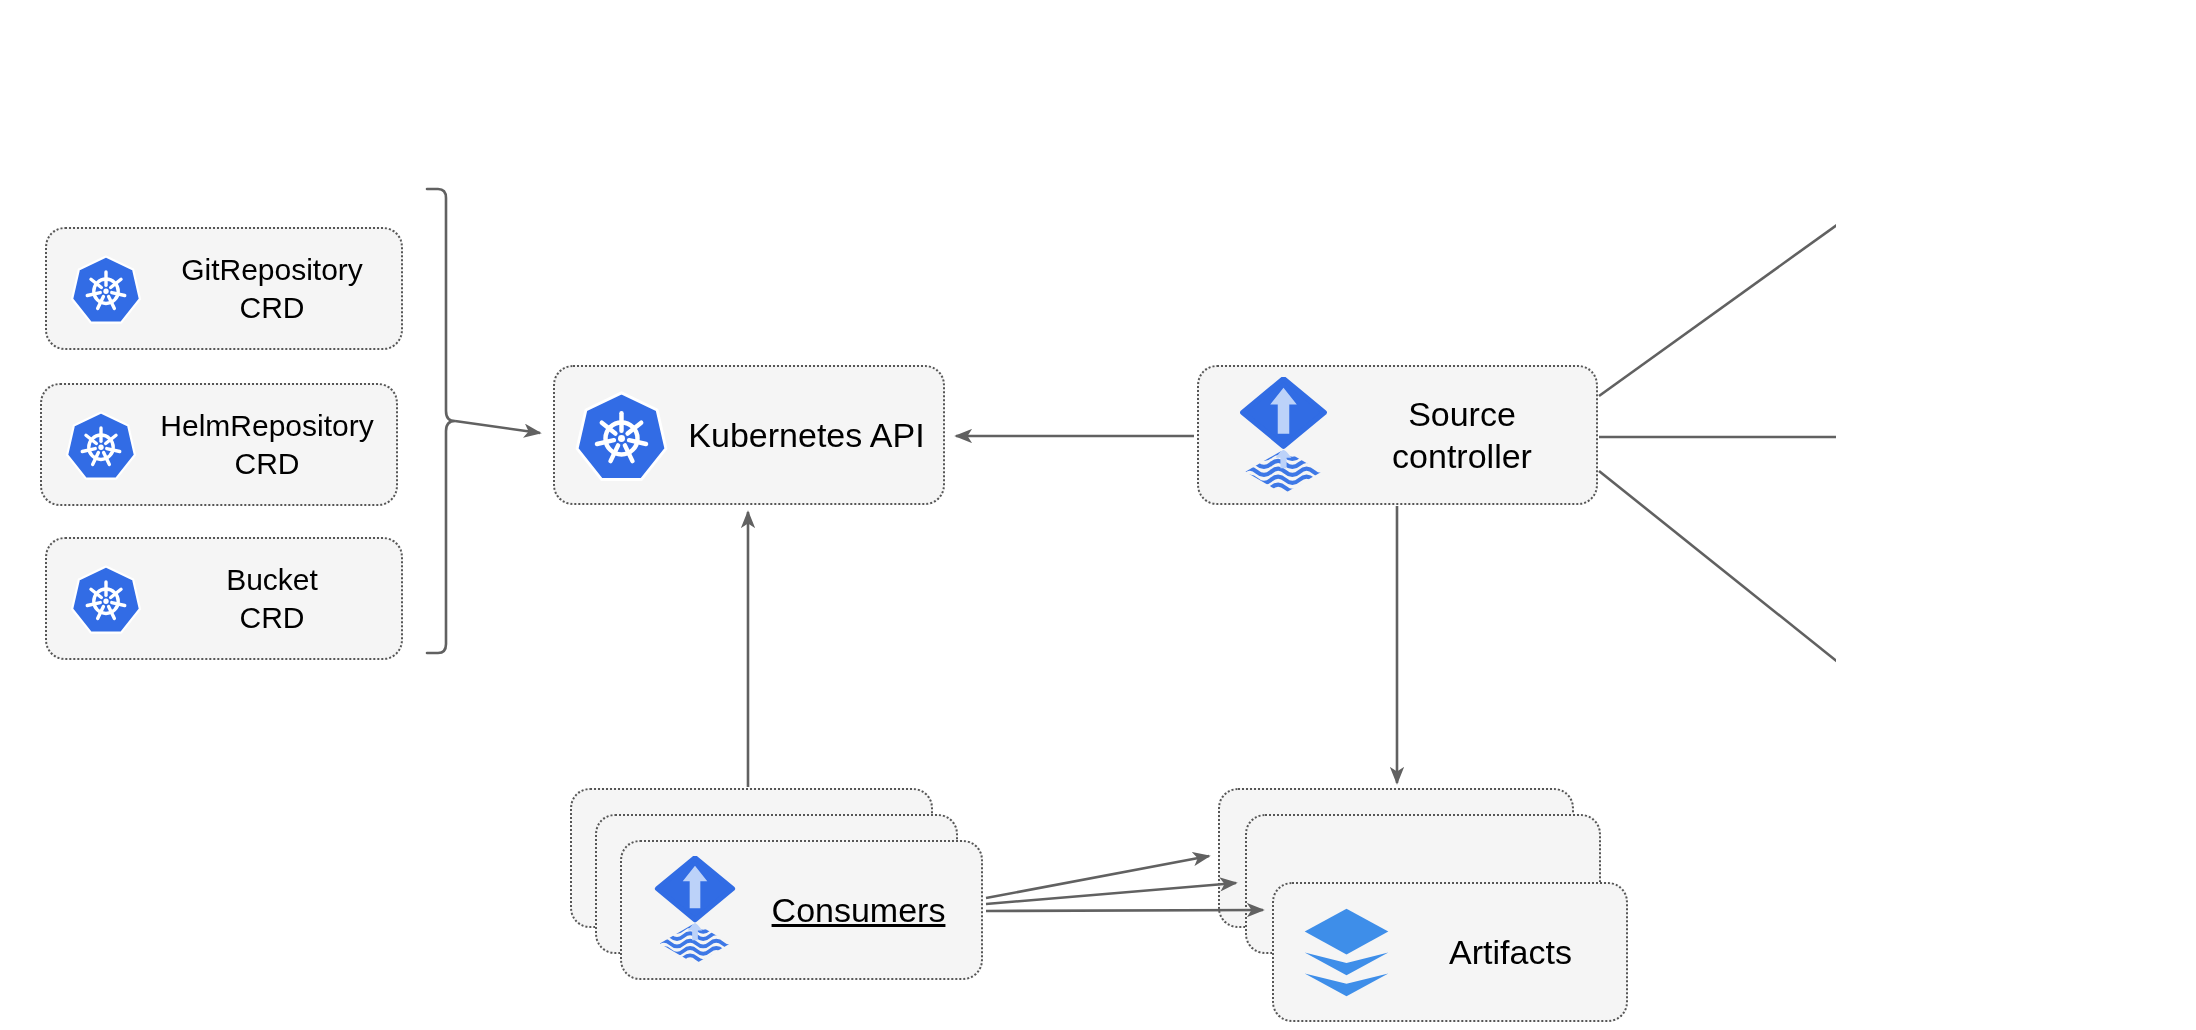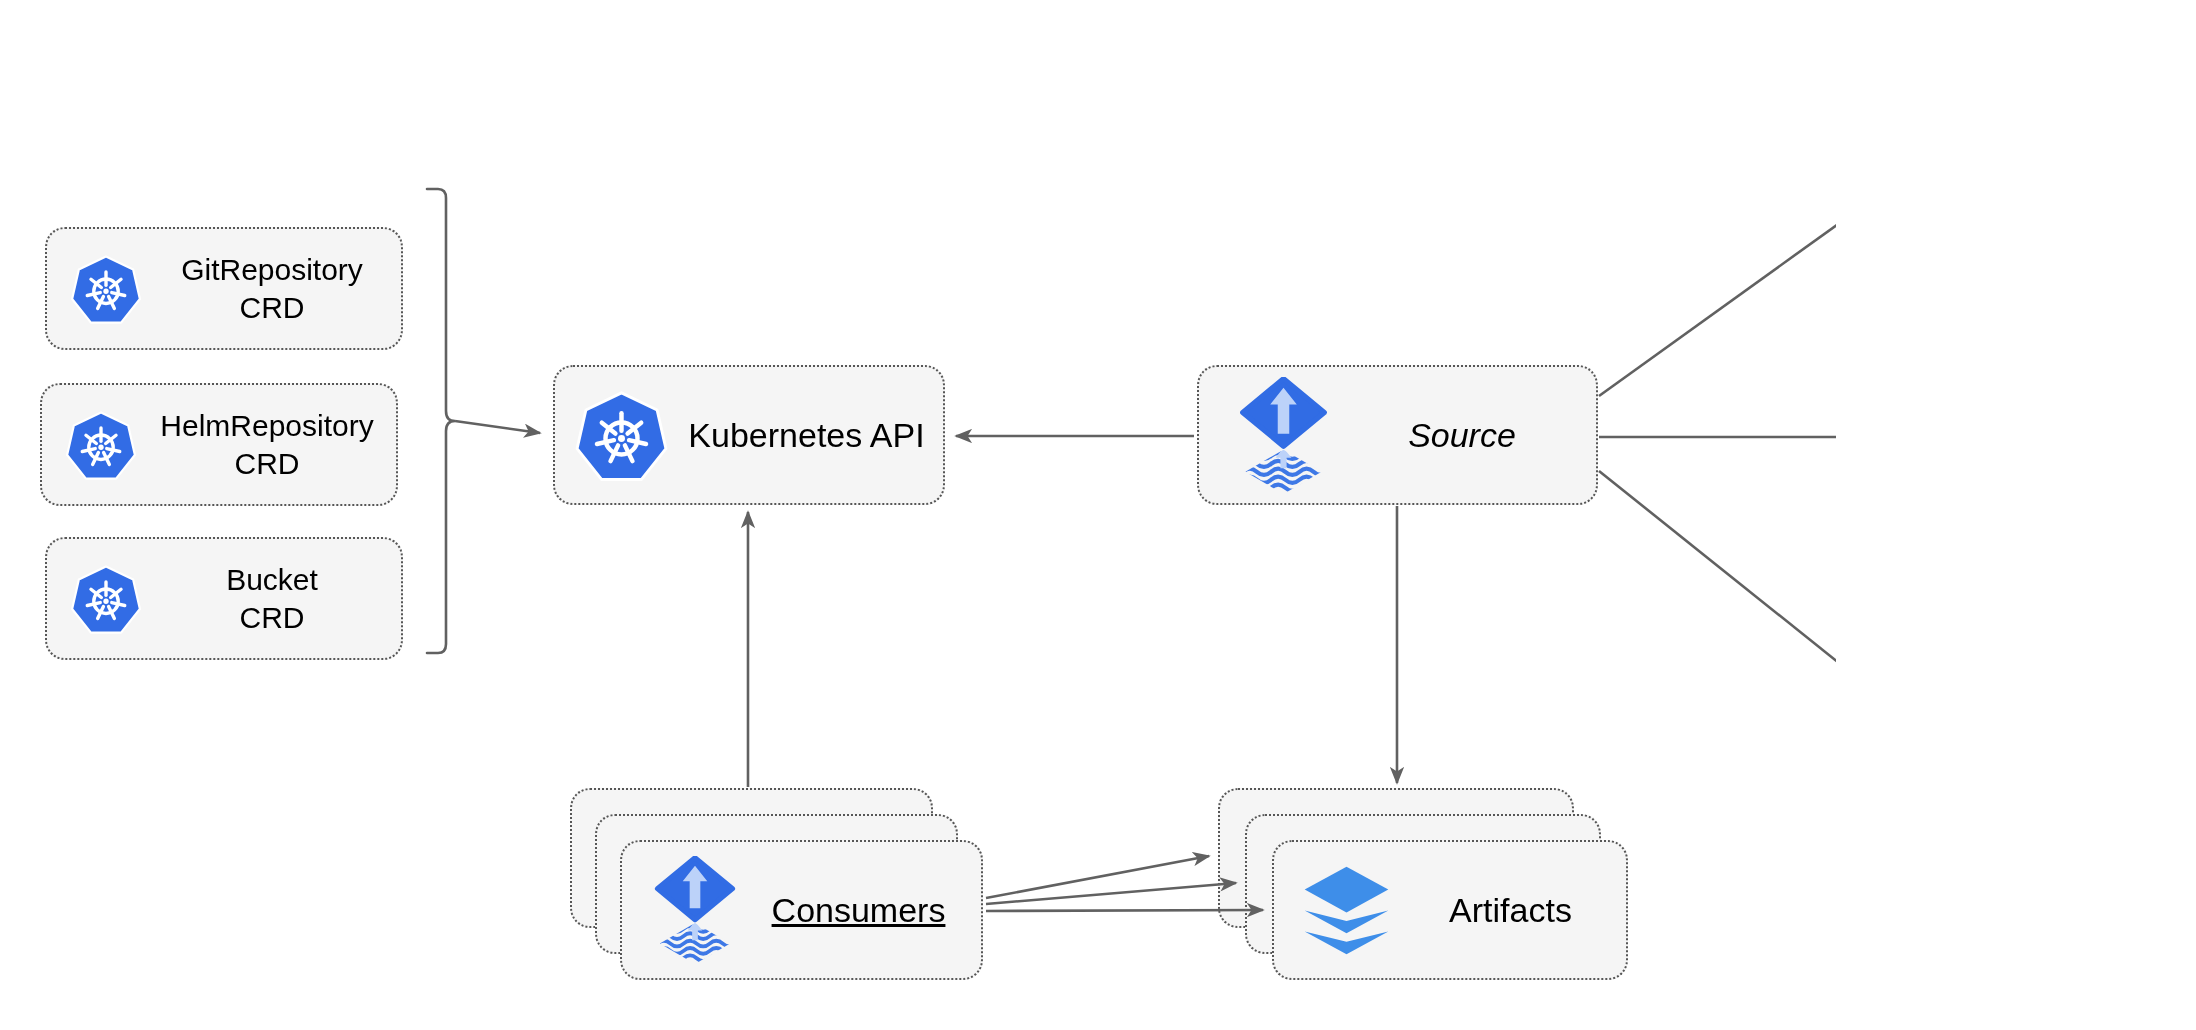--- a/index.html
+++ b/index.html
@@ -200,43 +200,44 @@
 
   <div class="node main" style="left:553px; top:365px; width:392px; height:140px;">
     <svg class="icon" width="97" height="97">
         <use href="#sym-k8s"></use>
       </svg>
     <div class="label">
       <span>Kubernetes API</span>
     </div>
   </div>
 
-  <div class="node main" style="left:1197px; top:365px; width:401px; height:140px; padding-left:40px;font-style:italic;">
+  <div class="node main" style="left:1197px; top:365px; width:401px; height:140px; padding-left:40px;">
     <svg class="icon" width="89" height="117">
         <use href="#sym-flux"></use>
       </svg>
     <div class="label">
       <span>Source</span>
+      <span>controller</span>
     </div>
   </div>
 
   <div class="stackbox" style="left:570px; top:788px; width:363px; height:140px; z-index:1;"></div>
   <div class="stackbox" style="left:595px; top:814px; width:363px; height:140px; z-index:2;"></div>
   <div class="node main" style="left:620px; top:840px; width:363px; height:140px; z-index:3; padding-left:32px;text-decoration:underline;">
     <svg class="icon" width="82" height="108">
         <use href="#sym-flux"></use>
       </svg>
     <div class="label">
       <span>Consumers</span>
     </div>
   </div>
 
   <div class="stackbox" style="left:1218px; top:788px; width:356px; height:140px; z-index:1;"></div>
   <div class="stackbox" style="left:1245px; top:814px; width:356px; height:140px; z-index:2;"></div>
-  <div class="node main" style="left:1272px; top:840px; width:356px; height:140px; z-index:3; padding-left:24px;">
+  <div class="node main" style="left:1272px; top:882px; width:356px; height:140px; z-index:3; padding-left:24px;">
     <svg class="icon" width="97" height="95">
         <use href="#sym-layers"></use>
       </svg>
     <div class="label">
       <span>Artifacts</span>
     </div>
   </div>
 
   <div class="endpoint" style="left:1964px; top:43px;">
     <svg width="122" height="122">

